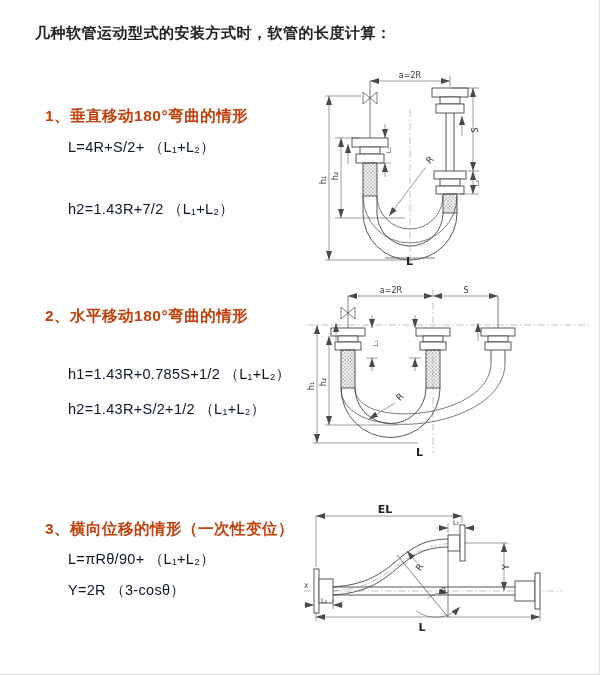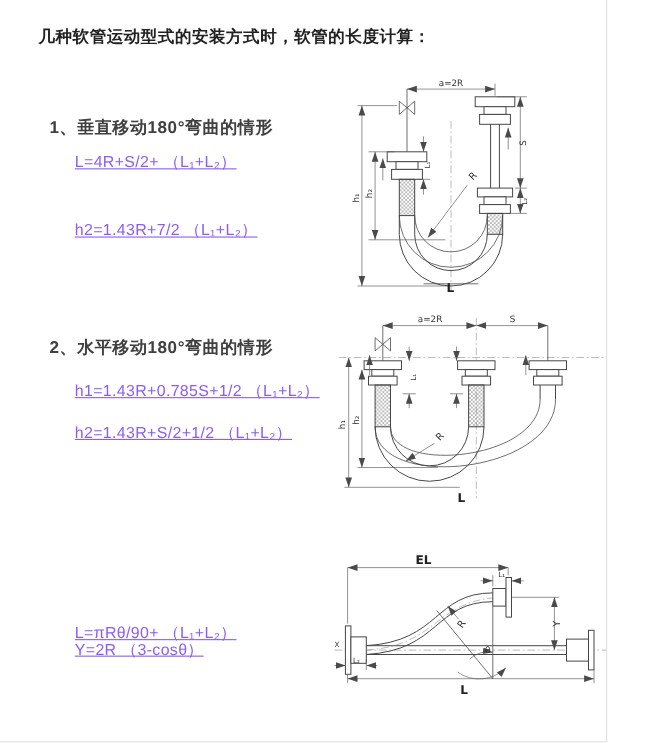--- a/index.html
+++ b/index.html
@@ -1,33 +1,33 @@
 <!DOCTYPE html>
 <html><head>
 <meta charset="utf-8">
 <style>
   * { margin:0; padding:0; box-sizing:border-box; }
   html,body { background:#fff; }
   .page {
-    position:relative; width:552px; height:675px; background:#ffffff;
+    position:relative; width:600px; height:675px; background:#ffffff;
     font-family:"Liberation Sans","DejaVu Sans",sans-serif; color:#1c1c1c;
     border-right:1px solid #e2e2e2; border-bottom:1px solid #d8d8d8;
     overflow:hidden;
   }
   .title {
     position:absolute; left:35px; top:24px;
     font-size:15px; font-weight:bold; letter-spacing:0.5px; color:#222;
   }
   .sec-heading {
     position:absolute; left:45px;
-    font-size:15.5px; font-weight:bold; letter-spacing:0.5px; color:#404040;
+    font-size:15.5px; font-weight:bold; letter-spacing:0.5px; color:#c2410c;
   }
   .formula {
     position:absolute; left:68px;
-    font-size:14.5px; letter-spacing:0.3px; color:#8b5cf6;text-decoration:underline;
+    font-size:14.5px; letter-spacing:0.3px; color:#0f172a;
   }
   .diagram { position:absolute; }
   
   .ol  { stroke:#454545; stroke-width:0.9; fill:none; }          
   .olt { stroke:#454545; stroke-width:0.7; fill:none; }          
   .dl  { stroke:#5a5a5a; stroke-width:0.6; fill:none; }          
   .cl  { stroke:#909090; stroke-width:0.55; fill:none; stroke-dasharray:7 2.5 1.5 2.5; }
   .fl  { fill:#ffffff; stroke:#454545; stroke-width:0.9; }       
   .br  { fill:url(#braid); stroke:#454545; stroke-width:0.9; }   
   .tx  { font:8px "DejaVu Sans",sans-serif; fill:#333; }
@@ -119,22 +119,22 @@
 
       <line class="dl" x1="110" y1="100" x2="74" y2="148" marker-end="url(#arr)"></line>
       <text class="tx9" transform="rotate(-45 117 94)" x="117" y="94" text-anchor="middle">R</text>
 
       <line class="olt" x1="70" y1="190" x2="120" y2="190" stroke-width="0.5"></line>
       <text class="txb" x="91" y="197">L</text>
     </svg>
   </div>
 
   <div class="sec-heading" style="top:306px">2、水平移动180°弯曲的情形</div>
-  <div class="formula" style="top:346px">h1=1.43R+0.785S+1/2 （L₁+L₂）</div>
-  <div class="formula" style="top:384px">h2=1.43R+S/2+1/2 （L₁+L₂）</div>
+  <div class="formula" style="top:365px">h1=1.43R+0.785S+1/2 （L₁+L₂）</div>
+  <div class="formula" style="top:400px">h2=1.43R+S/2+1/2 （L₁+L₂）</div>
 
   <div class="diagram" style="left:303px; top:283px; width:292px; height:175px">
     <svg width="292" height="175" viewBox="0 0 292 175">
 
       <line class="cl" x1="5" y1="42" x2="286" y2="42"></line>
       <line class="cl" x1="130" y1="6" x2="130" y2="170"></line>
       <line class="olt" x1="45" y1="13" x2="45" y2="45" stroke-width="0.5"></line>
       <line class="olt" x1="195" y1="13" x2="195" y2="45" stroke-width="0.5"></line>
 
       <line class="dl" x1="45" y1="13" x2="130" y2="13" marker-start="url(#arr)" marker-end="url(#arr)"></line>
@@ -185,21 +185,22 @@
       <line class="dl" x1="112" y1="88" x2="112" y2="75" marker-end="url(#arr)"></line>
       <line class="dl" x1="106" y1="75" x2="118" y2="75"></line>
 
       <line class="dl" x1="92" y1="120" x2="66" y2="136" marker-end="url(#arr)"></line>
       <text class="tx9" transform="rotate(-45 99 116)" x="99" y="116" text-anchor="middle">R</text>
 
       <text class="txb" x="113" y="173">L</text>
     </svg>
   </div>
 
-  <div class="formula" style="top:566px">L=πRθ/90+ （L₁+L₂）</div>
+  <div class="sec-heading" style="top:519px">3、横向位移的情形（一次性变位）</div>
+  <div class="formula" style="top:550px">L=πRθ/90+ （L₁+L₂）</div>
   <div class="formula" style="top:581px">Y=2R （3-cosθ）</div>
 
   <div class="diagram" style="left:300px; top:503px; width:300px; height:145px">
     <svg width="300" height="145" viewBox="0 0 300 145">
 
       <line class="cl" x1="4" y1="88" x2="262" y2="88"></line>
       <text class="tx2" x="4" y="85">X</text>
 
       <rect class="fl" x="14" y="66" width="5" height="44"></rect>
       <rect class="fl" x="19" y="76" width="14" height="24"></rect>

